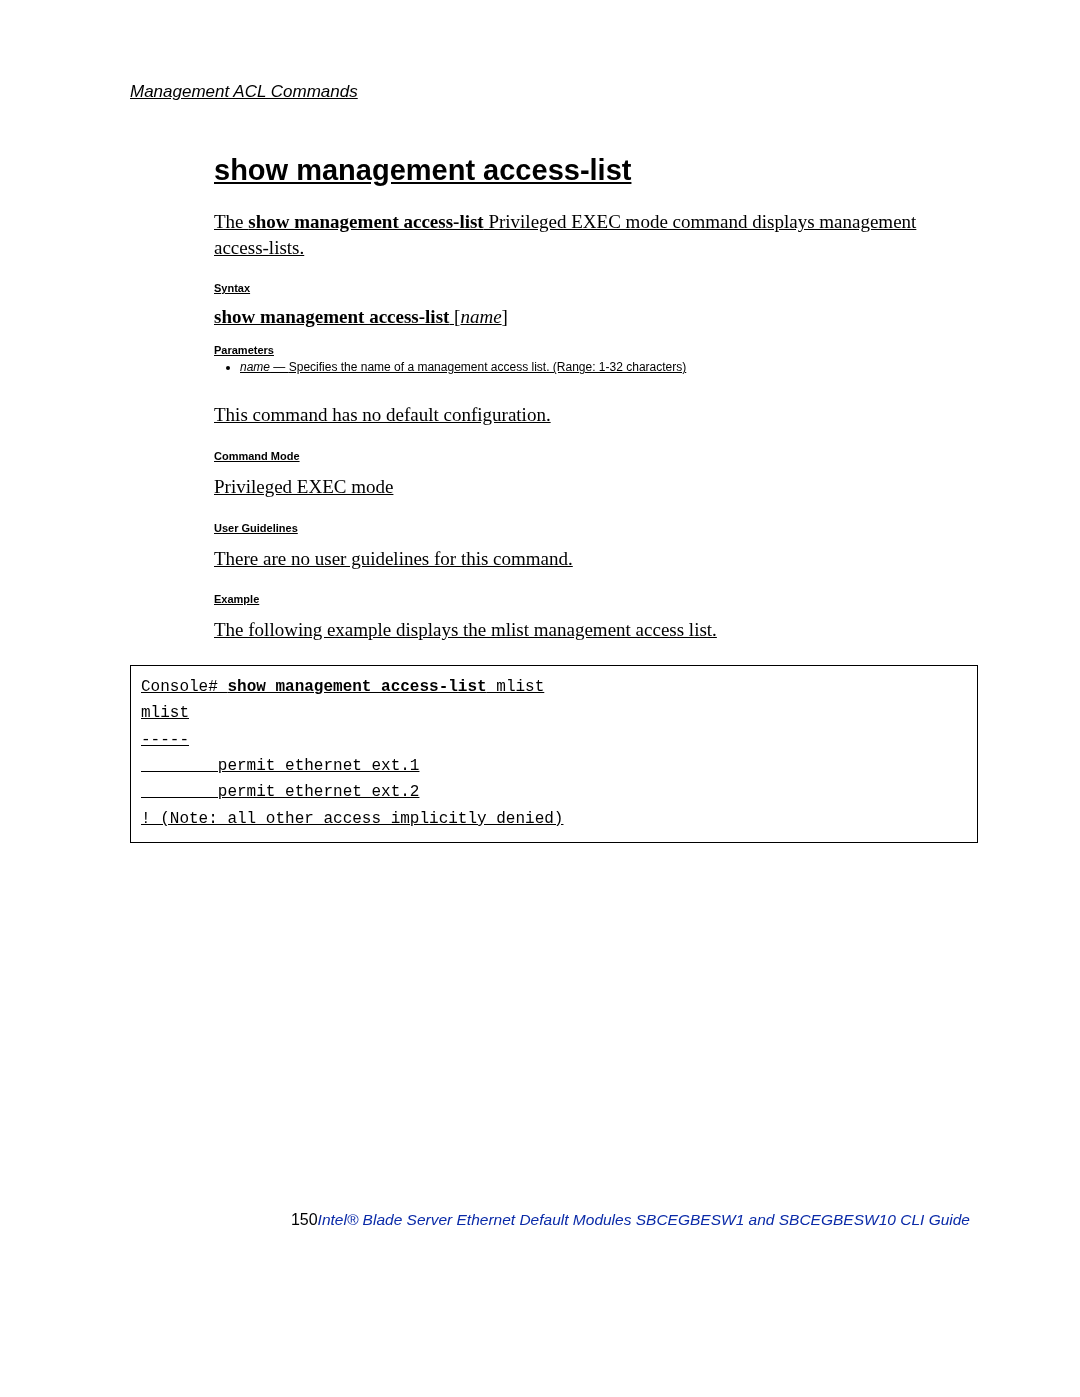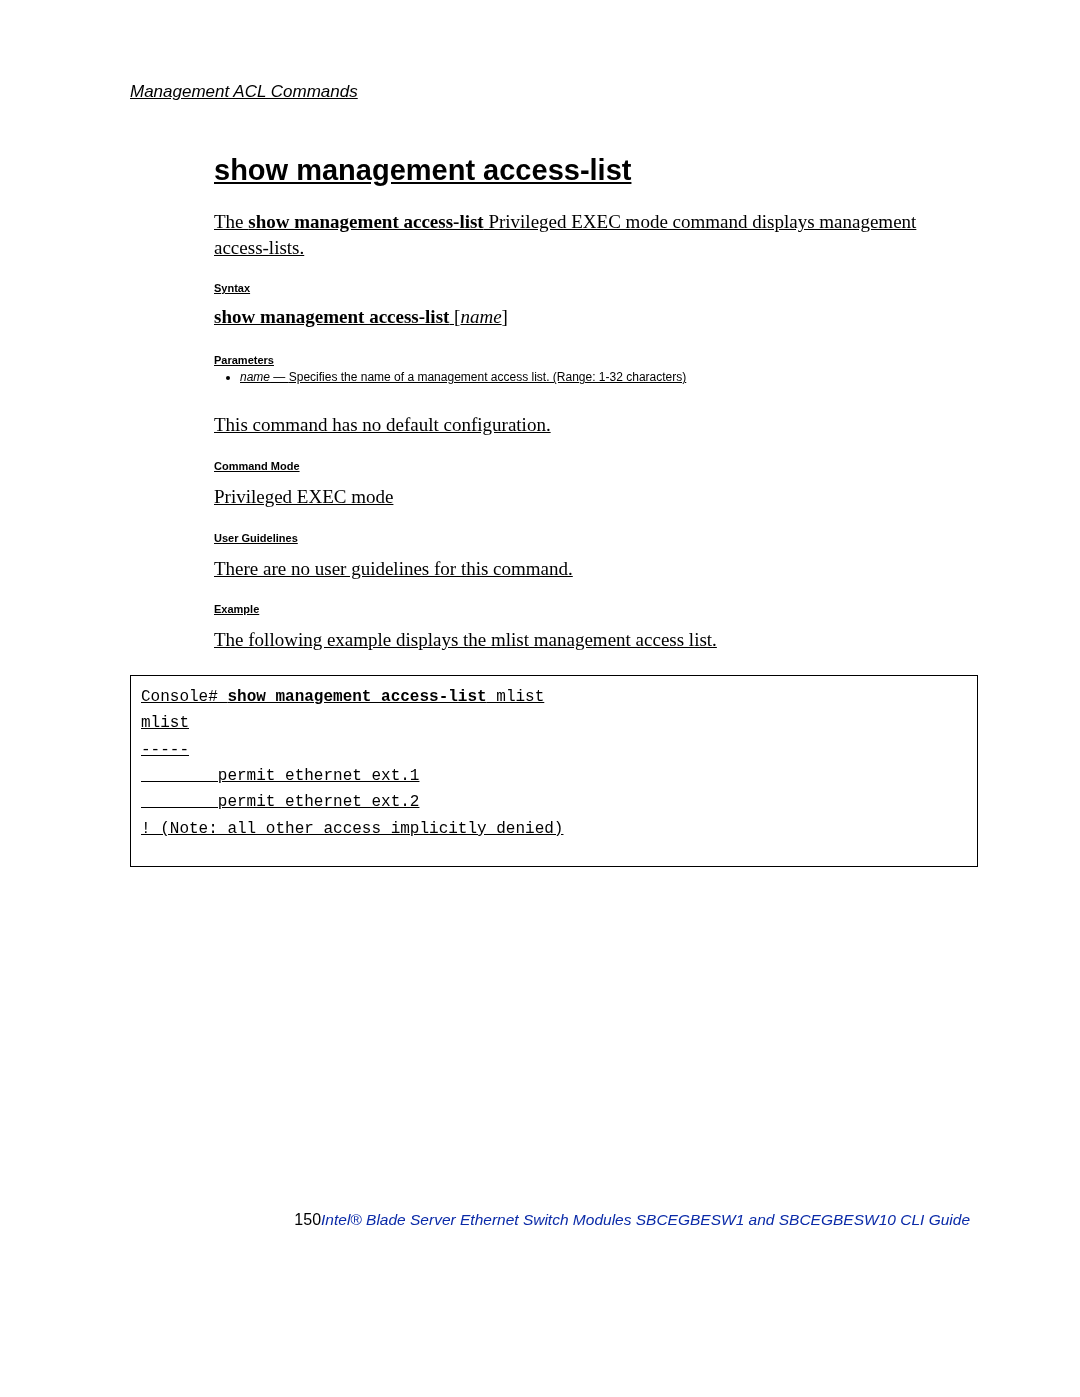--- a/index.html
+++ b/index.html
@@ -41,37 +41,37 @@
     font-weight: bold;
   }
   h2.section {
     font-family: Arial, Helvetica, sans-serif;
     font-weight: bold;
     font-size: 11px;
     margin: 0 0 12px 0;
   }
   p.syntax-line {
     font-size: 19px;
-    margin: 0 0 26px 0;
+    margin: 0 0 16px 0;
   }
   .syntax-cmd { font-weight: bold; }
   .syntax-arg { font-style: italic; }
   ul.params {
     margin: 0 0 26px 0;
     padding-left: 26px;
     font-family: Arial, Helvetica, sans-serif;
     font-size: 12px;
   }
   ul.params li { line-height: 1.5; }
   .param-name { font-style: italic; }
   .code-box {
     border: 1px solid #000;
     margin-left: -84px;
     margin-right: -8px;
-    padding: 8px 10px 24px 10px;
+    padding: 8px 10px 10px 10px;
     font-family: "Courier New", Courier, monospace;
     font-size: 16px;
     line-height: 1.65;
     white-space: pre;
   }
   .code-bold { font-weight: bold; }
   .footer {
     position: absolute;
     bottom: 56px;
     left: 130px;
@@ -134,16 +134,16 @@
 <span>mlist</span>
 <span>-----</span>
 <span>        permit ethernet ext.1</span>
 <span>        permit ethernet ext.2</span>
 <span>! (Note: all other access implicitly denied)</span></div>
 
   </div>
 
   <div class="footer">
     <span class="page-num">150</span>
-    <span class="footer-title">Intel® Blade Server Ethernet Switch Modules SBCEGBESW1 and SBCEGBESW10 CLI Guide</span>
+    <span class="footer-title">Intel® Blade Server Ethernet Default Modules SBCEGBESW1 and SBCEGBESW10 CLI Guide</span>
   </div>
 
 </div>
 
 </body></html>

